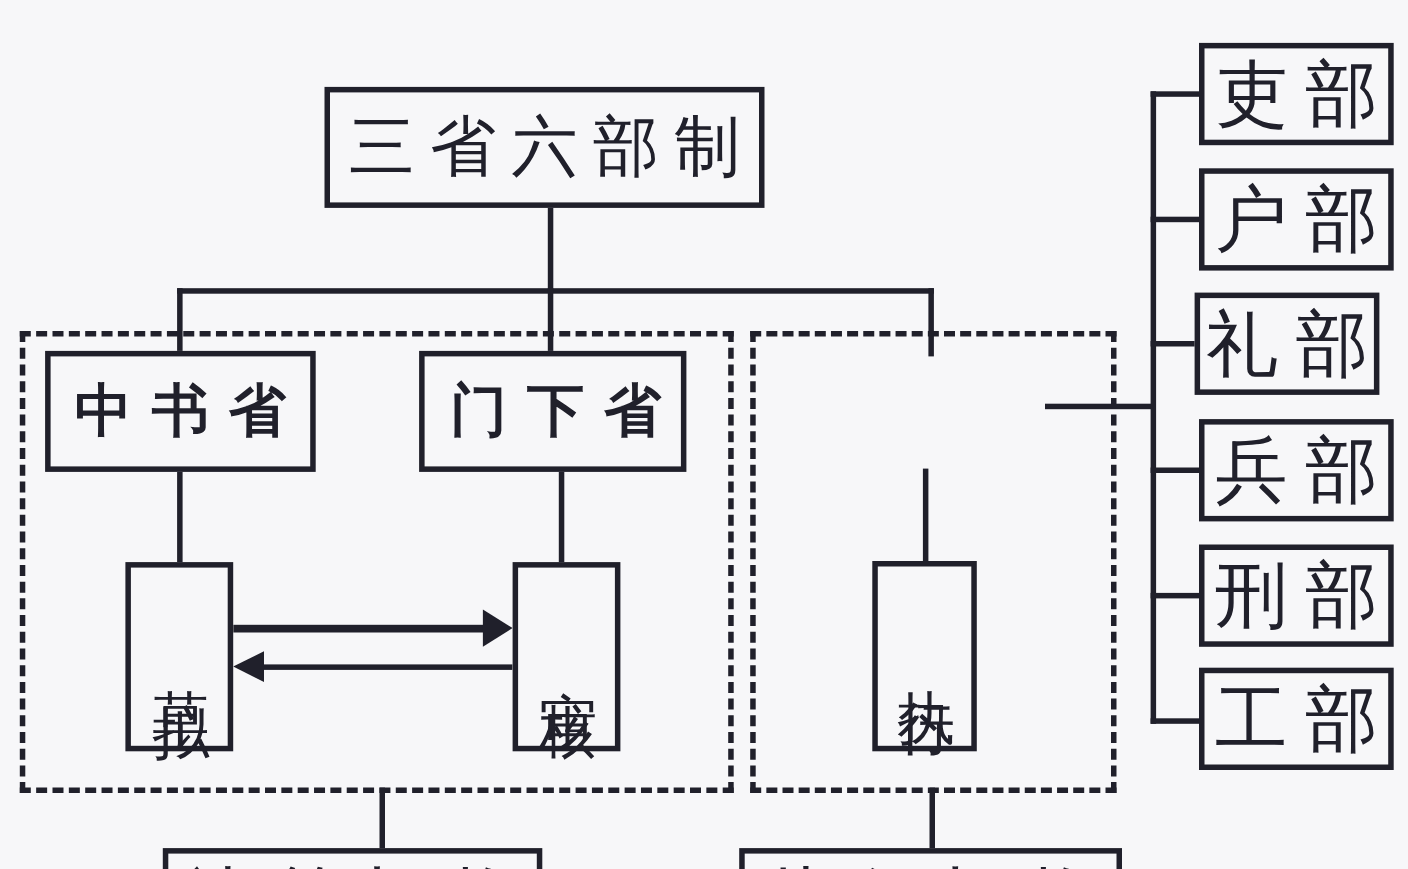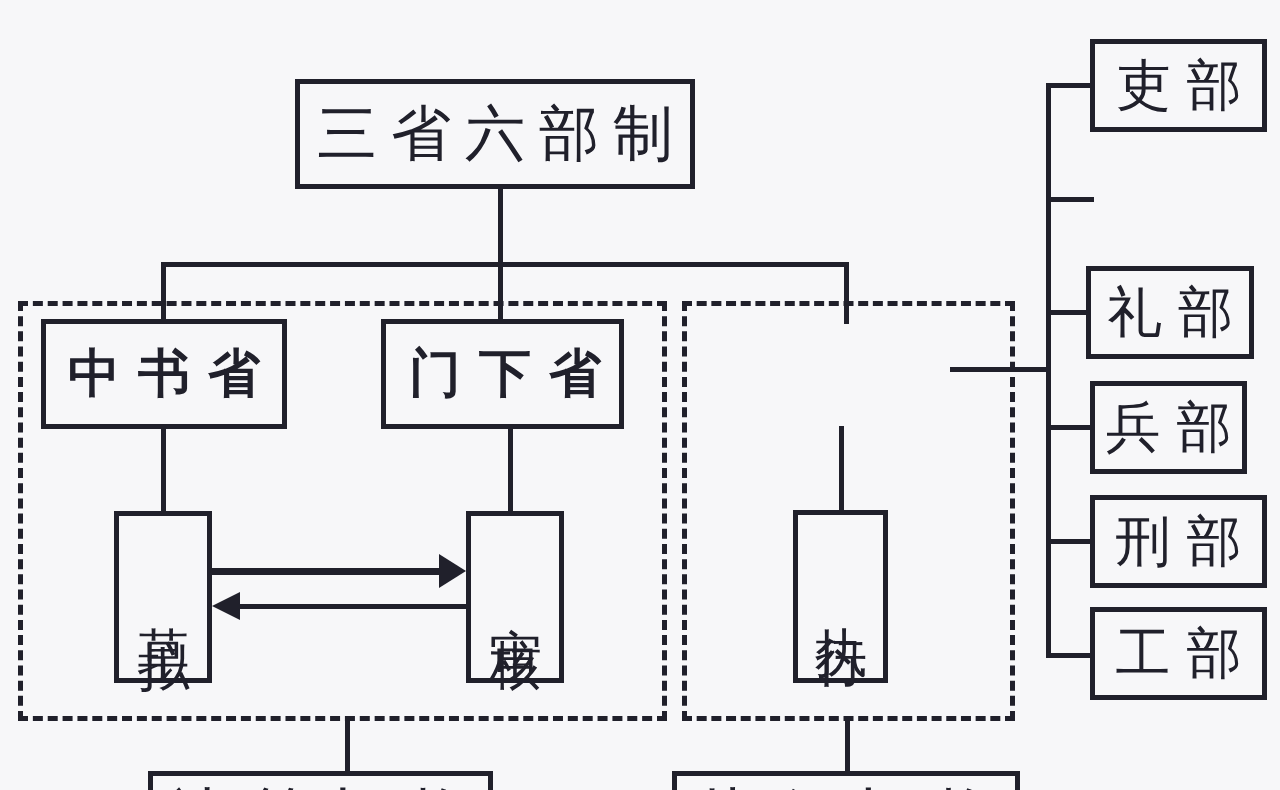--- a/index.html
+++ b/index.html
@@ -59,21 +59,21 @@
     border-left: 27px solid var(--ink);
   }
   .arrow-head.left {
     border-top: 14px solid transparent;
     border-bottom: 14px solid transparent;
     border-right: 28px solid var(--ink);
   }
   .title-box   { font-size: 60px; letter-spacing: 14px; text-indent: 14px; }
   .dept-box    { font-size: 52px; letter-spacing: 18px; text-indent: 18px; font-weight: bold; }
   .func-box    { font-size: 52px; letter-spacing: 12px; }
-  .ministry-box{ font-size: 55px; letter-spacing: 16px; text-indent: 16px; }
+  .ministry-box{ font-size: 66px; letter-spacing: 16px; text-indent: 16px; }
   .group-box   { font-size: 62px; letter-spacing: 16px; text-indent: 16px; align-items: center; }
 </style>
 </head>
 <body>
 
 <div class="stage">
 
   <div class="dashed-region" style="left:18px; top:285px; width:649px; height:420px;"></div>
   <div class="dashed-region" style="left:682px; top:285px; width:333px; height:420px;"></div>
 
@@ -121,24 +121,27 @@
   <div class="box func-box vtext" style="left:466px; top:495px; width:98px; height:172px;">
     <span>审核</span>
   </div>
   <div class="box func-box vtext" style="left:793px; top:494px; width:95px; height:173px;">
     <span>执行</span>
   </div>
 
   <div class="box ministry-box" style="left:1090px; top:23px; width:177px; height:93px;">
     <span>吏部</span>
   </div>
+  <div class="box ministry-box" style="left:1090px; top:137px; width:177px; height:93px;">
+    <span>户部</span>
+  </div>
   <div class="box ministry-box" style="left:1086px; top:250px; width:168px; height:93px;">
     <span>礼部</span>
   </div>
-  <div class="box ministry-box" style="left:1090px; top:365px; width:157px; height:93px;">
+  <div class="box ministry-box" style="left:1090px; top:365px; width:177px; height:93px;">
     <span>兵部</span>
   </div>
   <div class="box ministry-box" style="left:1090px; top:591px; width:177px; height:93px;">
     <span>工部</span>
   </div>
   <div class="box ministry-box" style="left:1090px; top:479px; width:177px; height:93px;">
     <span>刑部</span>
   </div>
 
   <div class="box group-box" style="left:148px; top:755px; width:345px; height:92px;">

